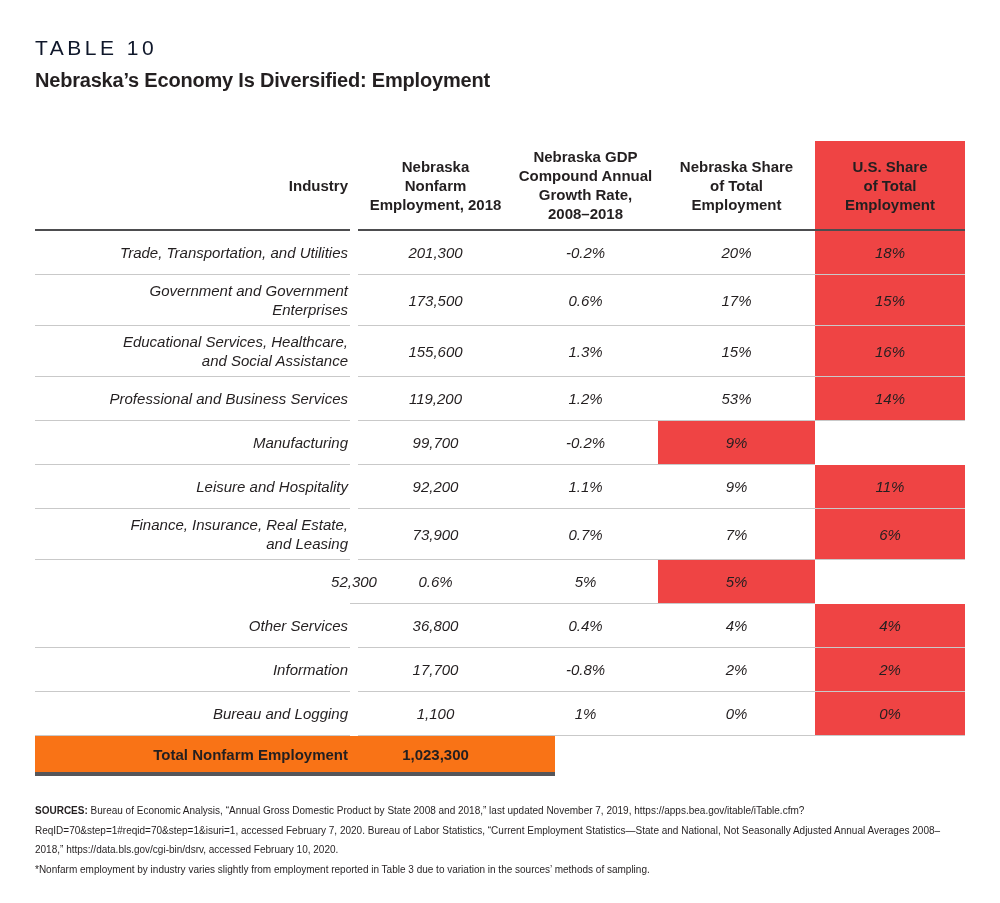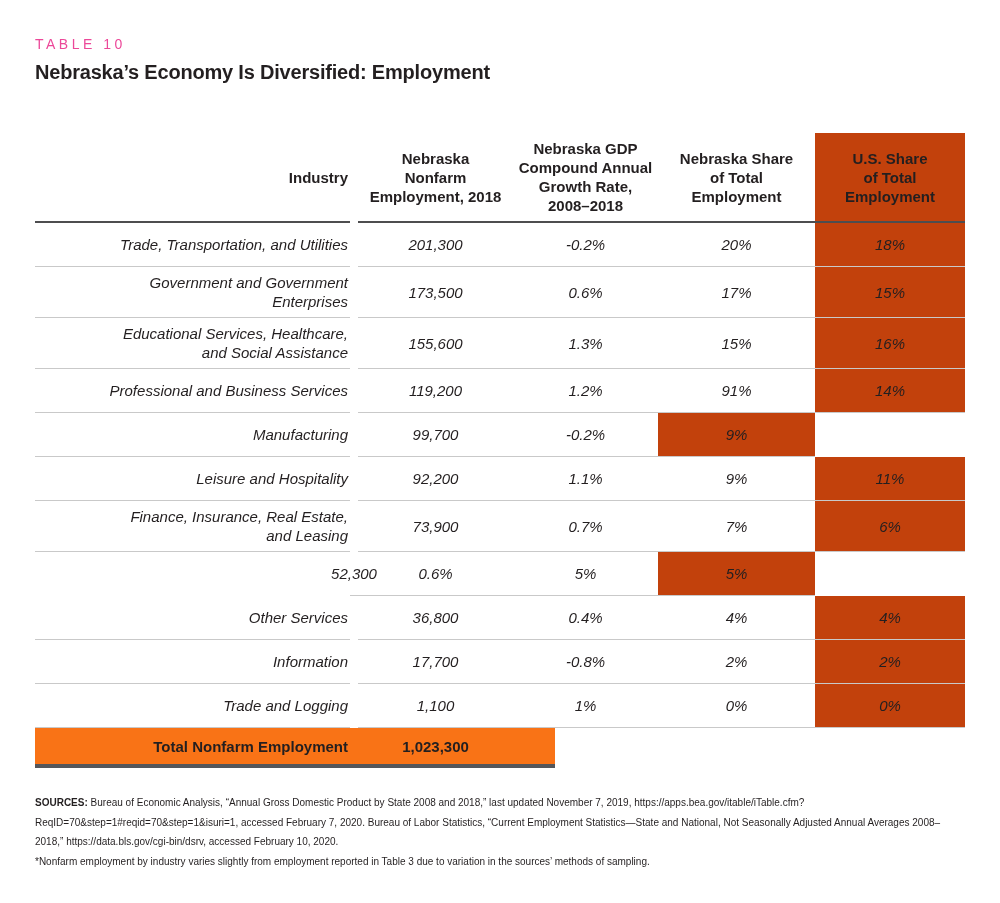--- a/index.html
+++ b/index.html
@@ -5,22 +5,22 @@
   html, body { margin: 0; padding: 0; background: #ffffff; }
   body {
     width: 1000px; height: 903px; overflow: hidden;
     font-family: "Liberation Sans", sans-serif;
     color: #231f20;
     -webkit-font-smoothing: antialiased;
   }
   .page { padding: 36px 35px 0 35px; }
 
   .eyebrow {
-    font-size: 14px; letter-spacing: 3.5px; font-weight: 400;
-    color: #ec4899; margin: 0 0 6px 0;
+    font-size: 21px; letter-spacing: 3.5px; font-weight: 400;
+    color: #0f172a; margin: 0 0 6px 0;
   }
   .title {
     font-size: 20px; font-weight: 700; letter-spacing: -0.2px;
     margin: 0; line-height: 28px;
   }
 
   .tbl { margin-top: 47px; width: 930px; }
   .thead, .trow {
     display: grid;
     grid-template-columns: 315px 8px 155px 145px 157px 150px;
@@ -32,21 +32,21 @@
     white-space: pre-line;
     font-size: 15px; line-height: 19px;
   }
   .industry {
     justify-content: flex-end; text-align: right; padding-right: 2px;
   }
   .gapcell { border: none; }
 
   .thead .cell { border-bottom: 2px solid #4d4d4f; font-weight: 700; min-height: 86px; line-height: 19px; }
   .trow .cell { border-bottom: 1px solid #c9c9c9; font-style: italic; }
-  .shade { background: #c2410c; }
+  .shade { background: #ef4444; }
 
   .total-row {
     display: grid; grid-template-columns: 315px 8px 155px;
     width: 520px; background: #f97316;
     border-bottom: 4px solid #55565a;
   }
   .total-row .cell { border-bottom: none; min-height: 36px; font-weight: 700; }
 
   .foot { margin-top: 25px; width: 932px; }
   .sources, .note {
@@ -111,21 +111,21 @@
     <div class="cell">1.3%</div>
     <div class="cell">15%</div>
     <div class="cell shade">16%</div>
   </div>
 
   <div class="trow">
     <div class="cell industry">Professional and Business Services</div>
     <div class="gapcell"></div>
     <div class="cell">119,200</div>
     <div class="cell">1.2%</div>
-    <div class="cell">91%</div>
+    <div class="cell">53%</div>
     <div class="cell shade">14%</div>
   </div>
 
   <div class="trow">
     <div class="cell industry">Manufacturing</div>
     <div class="gapcell"></div>
     <div class="cell">99,700</div>
     <div class="cell">-0.2%</div>
     <div class="cell shade">9%</div>
   </div>
@@ -169,21 +169,21 @@
   <div class="trow">
     <div class="cell industry">Information</div>
     <div class="gapcell"></div>
     <div class="cell">17,700</div>
     <div class="cell">-0.8%</div>
     <div class="cell">2%</div>
     <div class="cell shade">2%</div>
   </div>
 
   <div class="trow">
-    <div class="cell industry">Trade and Logging</div>
+    <div class="cell industry">Bureau and Logging</div>
     <div class="gapcell"></div>
     <div class="cell">1,100</div>
     <div class="cell">1%</div>
     <div class="cell">0%</div>
     <div class="cell shade">0%</div>
   </div>
 </div>
 
     <div class="total-row">
       <div class="cell industry">Total Nonfarm Employment</div>

